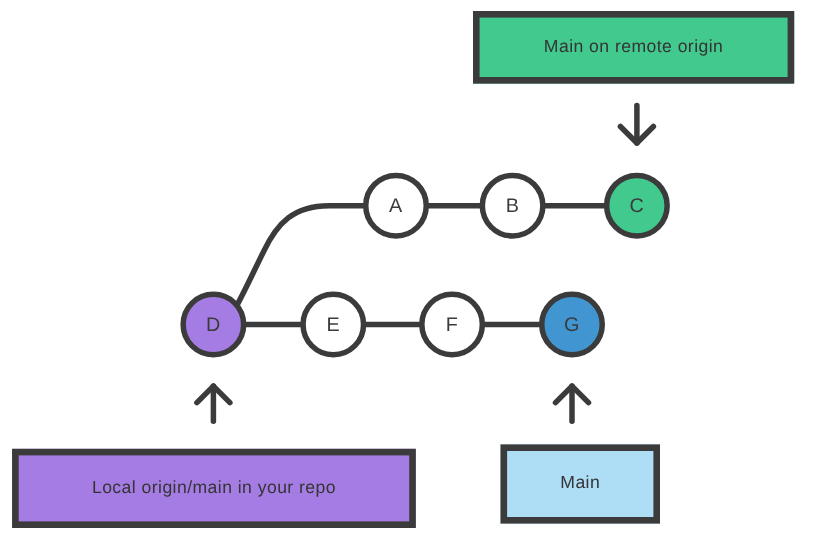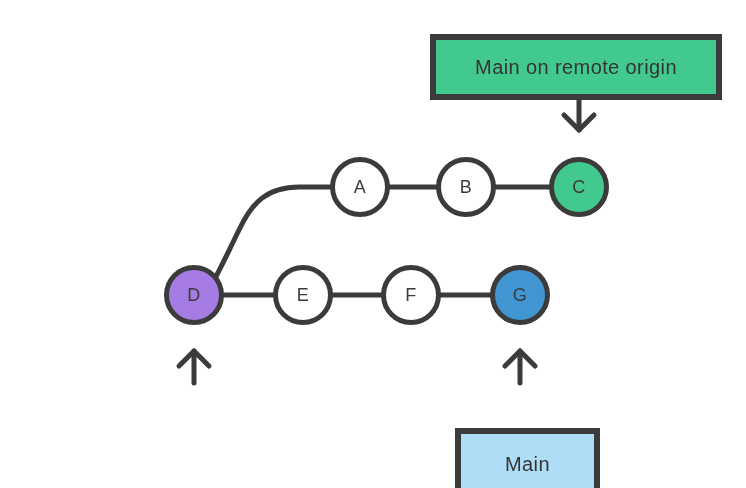--- a/index.html
+++ b/index.html
@@ -37,25 +37,24 @@
     color: #3b3b3b;
     letter-spacing: 0.5px;
   }
   .label-box {
     position: absolute;
     box-sizing: border-box;
     border: 6px solid #3b3b3b;
     display: flex;
     align-items: center;
     justify-content: center;
-    font-size: 20px;
+    font-size: 16px;
     color: #343434;
     letter-spacing: 0.4px;
     text-align: center;
-    margin-top: 24px;
   }
   .box-remote { left: 430px; top: 10px;  width: 292px; height: 66px; }
   .box-local  { left: 11px;  top: 408px; width: 367px; height: 72px; }
   .box-main   { left: 455px; top: 404px; width: 145px; height: 72px; }
 
   .node-a { left: 330px; top: 157px; }
   .node-b { left: 436px; top: 157px; }
   .node-c { left: 549px; top: 157px; }
   .node-d { left: 164px; top: 265px; }
   .node-e { left: 273px; top: 265px; }
@@ -98,20 +97,23 @@
     <g>
       <line class="stroke" x1="520" y1="383" x2="520" y2="351"></line>
       <polyline class="stroke" points="505,366 520,351 535,366"></polyline>
     </g>
   </svg>
 
   <div class="label-box box-remote" style="background-color: rgb(66, 201, 142);">
     <span>Main on remote origin</span>
   </div>
 
+  <div class="label-box box-local" style="background-color: rgb(165, 124, 227);">
+    <span>Local origin/main in your repo</span>
+  </div>
 
   <div class="label-box box-main" style="background-color: rgb(174, 221, 246);">
     <span>Main</span>
   </div>
 
   <div class="commit-node node-a" style="background-color: rgb(255, 255, 255);">A</div>
   <div class="commit-node node-b" style="background-color: rgb(255, 255, 255);">B</div>
   <div class="commit-node node-c" style="background-color: rgb(66, 201, 142);">C</div>
 
   <div class="commit-node node-d" style="background-color: rgb(165, 124, 227);">D</div>

